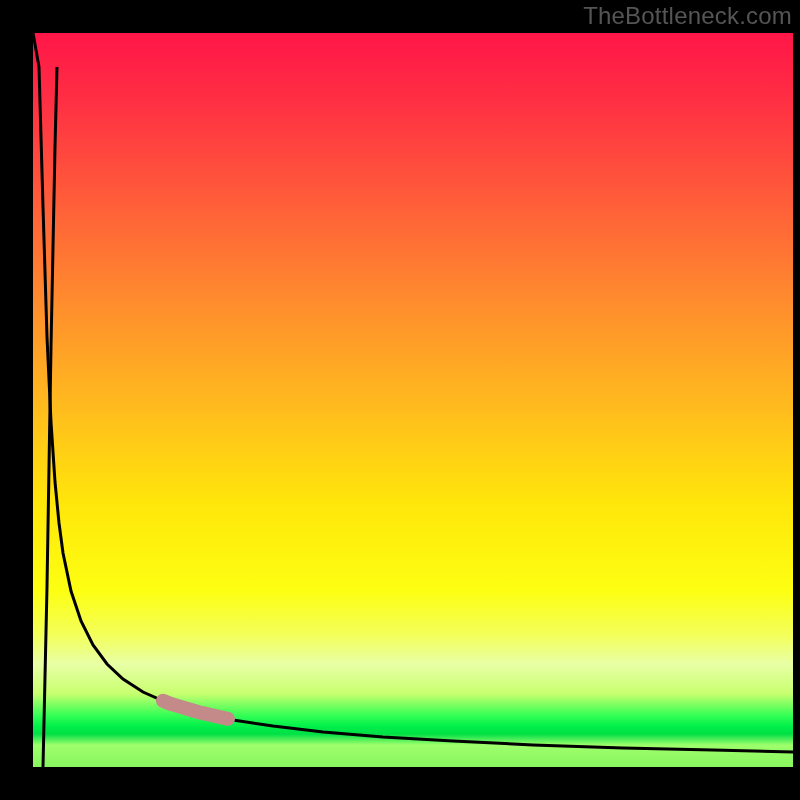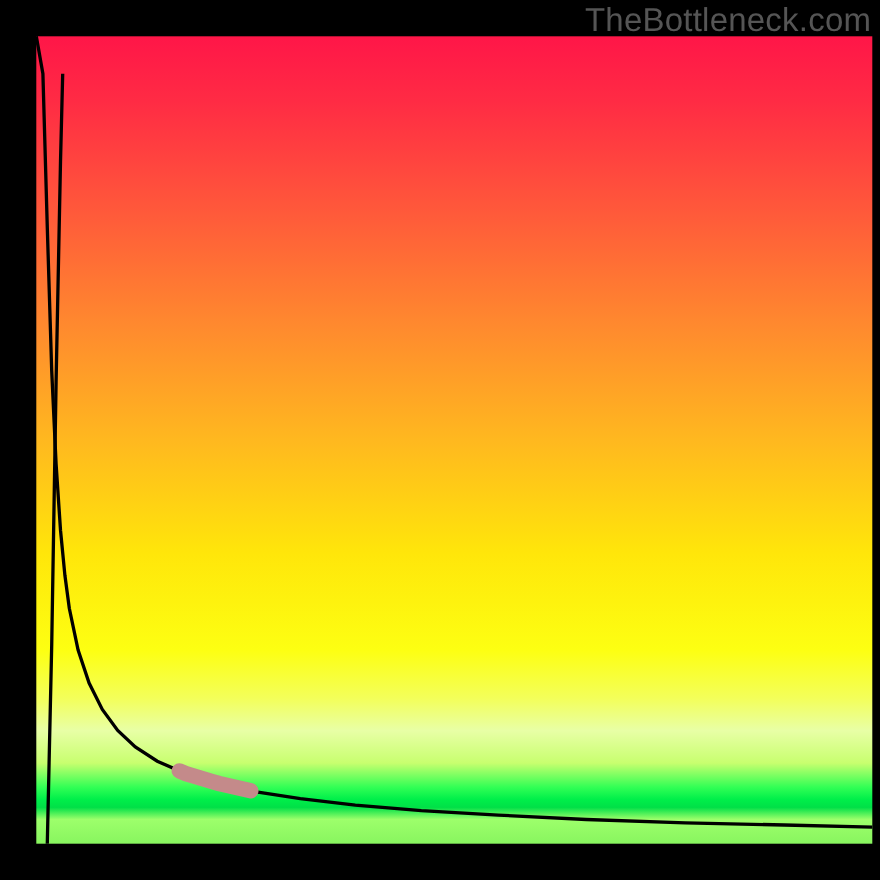--- a/index.html
+++ b/index.html
@@ -13,21 +13,21 @@
   }
   .frame {
     position: absolute;
     inset: 0;
     background: #000000;
   }
   .watermark {
     position: absolute;
     top: 2px;
     right: 8px;
-    font-size: 30px;
+    font-size: 24px;
     font-weight: 400;
     color: #555555;
     letter-spacing: 0.2px;
   }
   .plot-area {
     position: absolute;
     left: 33px;
     top: 33px;
     width: 760px;
     height: 734px;

